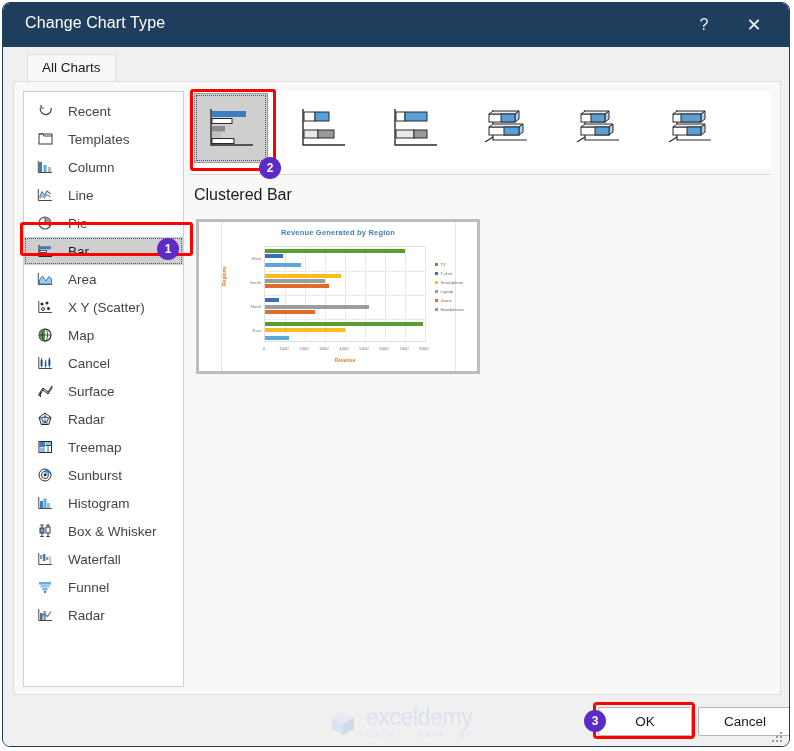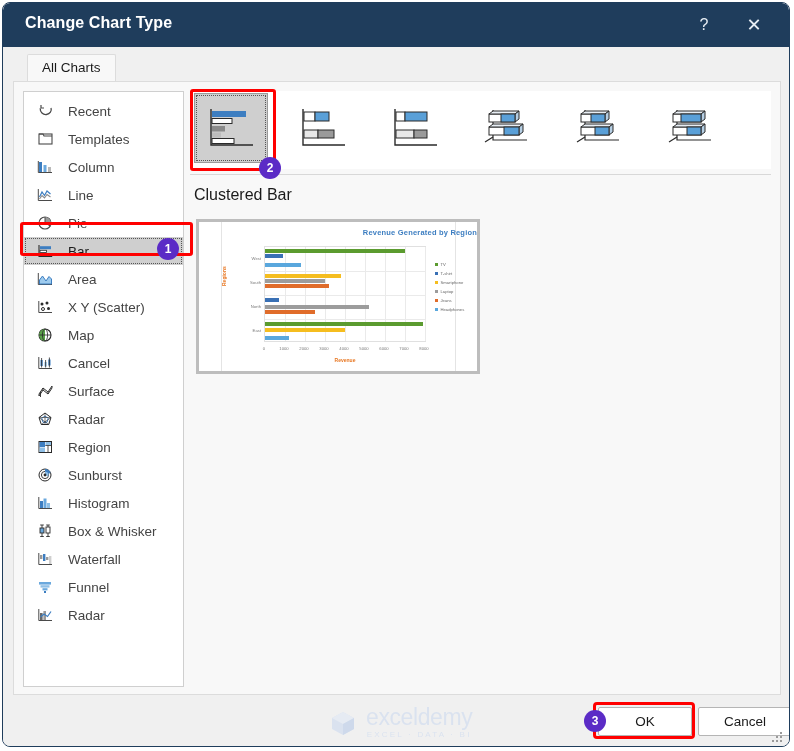--- a/index.html
+++ b/index.html
@@ -34,21 +34,20 @@
     background: #1f3d5c;
     border-radius: 7px 7px 0 0;
   }
   #title-text {
     position: absolute;
     left: 22px;
     top: 11px;
     font-size: 16px;
     color: #ffffff;
     letter-spacing: .1px;
-    font-weight: bold;
   }
   .tb-btn {
     position: absolute;
     top: 7px;
     width: 30px;
     height: 30px;
     color: #e8eef4;
     font-size: 16px;
     display: flex;
     align-items: center;
@@ -206,21 +205,21 @@
     position: absolute;
     top: 0; bottom: 0;
     width: 1px;
     background: #e4e4e4;
   }
 
   #chart-title {
     position: absolute;
     left: 0; right: 0;
     top: 6px;
-    text-align: right;
+    text-align: center;
     font-size: 7.5px;
     font-weight: bold;
     color: #3d7ec1;
     letter-spacing: .2px;
   }
 
   #plot {
     position: absolute;
     left: 65px;
     top: 24px;
@@ -554,21 +553,21 @@
       <div class="side-item">
         <span class="side-ico">
           <svg width="18" height="16" viewBox="0 0 18 16">
               <rect x="2" y="2.5" width="12.5" height="11" fill="#fff" stroke="#2a2a2a" stroke-width="1"></rect>
               <rect x="2.5" y="3" width="5.5" height="5" fill="#3d7ec1"></rect>
               <rect x="2.5" y="8.5" width="5.5" height="4.5" fill="#8fbfe6"></rect>
               <rect x="8.5" y="3" width="5.5" height="3" fill="#8fbfe6"></rect>
               <path d="M8.3 6.5 L14.2 6.5 M11 6.5 L11 13.2" stroke="#2a2a2a" stroke-width=".8"></path>
             </svg>
         </span>
-        <span class="side-label">Region</span>
+        <span class="side-label">Treemap</span>
       </div>
 
       <div class="side-item">
         <span class="side-ico">
           <svg width="18" height="16" viewBox="0 0 18 16">
               <circle cx="8" cy="8" r="6" fill="#fff" stroke="#2a2a2a" stroke-width="1"></circle>
               <circle cx="8" cy="8" r="3.6" fill="none" stroke="#2a2a2a" stroke-width=".9"></circle>
               <path d="M8 8 L8 2 A6 6 0 0 1 13.5 6 Z" fill="#3d7ec1"></path>
               <path d="M8 8 L8 4.4 A3.6 3.6 0 0 1 11.2 9.6 Z" fill="#8fbfe6"></path>
               <circle cx="8" cy="8" r="1.4" fill="#2a2a2a"></circle>

